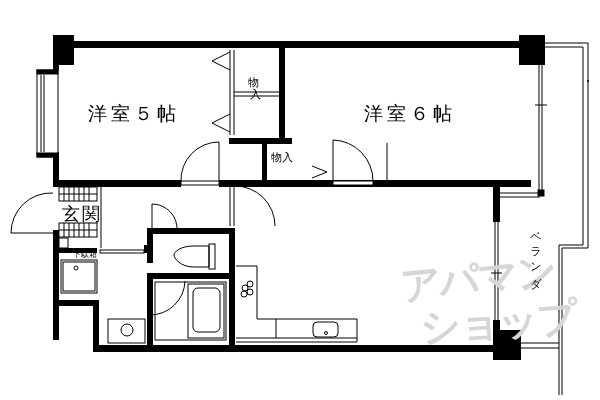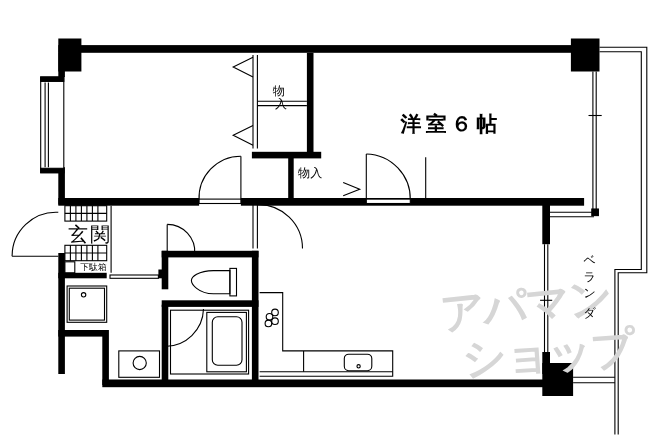--- a/index.html
+++ b/index.html
@@ -165,20 +165,21 @@
       <circle cx="245" cy="288" r="3"></circle>
         <circle cx="250" cy="284" r="3"></circle>
       <circle cx="250" cy="292" r="3"></circle>
         <circle cx="244" cy="294" r="3"></circle>
     </g>
   </svg>
 
   <div class="wm" style="left:400px;top:258px;transform:rotate(-6deg);">アパマン</div>
   <div class="wm" style="left:420px;top:302px;transform:rotate(-4deg);">ショップ</div>
 
-  <div class="lbl room-big" style="left:364px;top:104px;font-weight:bold;">洋室６帖</div>
+  <div class="lbl room-big" style="left:88px;top:104px;">洋室５帖</div>
+  <div class="lbl room-big" style="left:364px;top:104px;">洋室６帖</div>
   <div class="lbl small" style="left:62px;top:205px;font-size:18px;letter-spacing:2px;">玄関</div>
-  <div class="lbl tiny" style="left:73px;top:239px;">下駄箱</div>
+  <div class="lbl tiny" style="left:73px;top:251px;">下駄箱</div>
   <div class="lbl small" style="left:248px;top:77px;">物</div>
   <div class="lbl small" style="left:250px;top:89px;">入</div>
   <div class="lbl small" style="left:271px;top:152px;">物入</div>
   <div class="lbl vert" style="left:530px;top:224px;">ベランダ</div>
 </div>
 
 </body></html>

